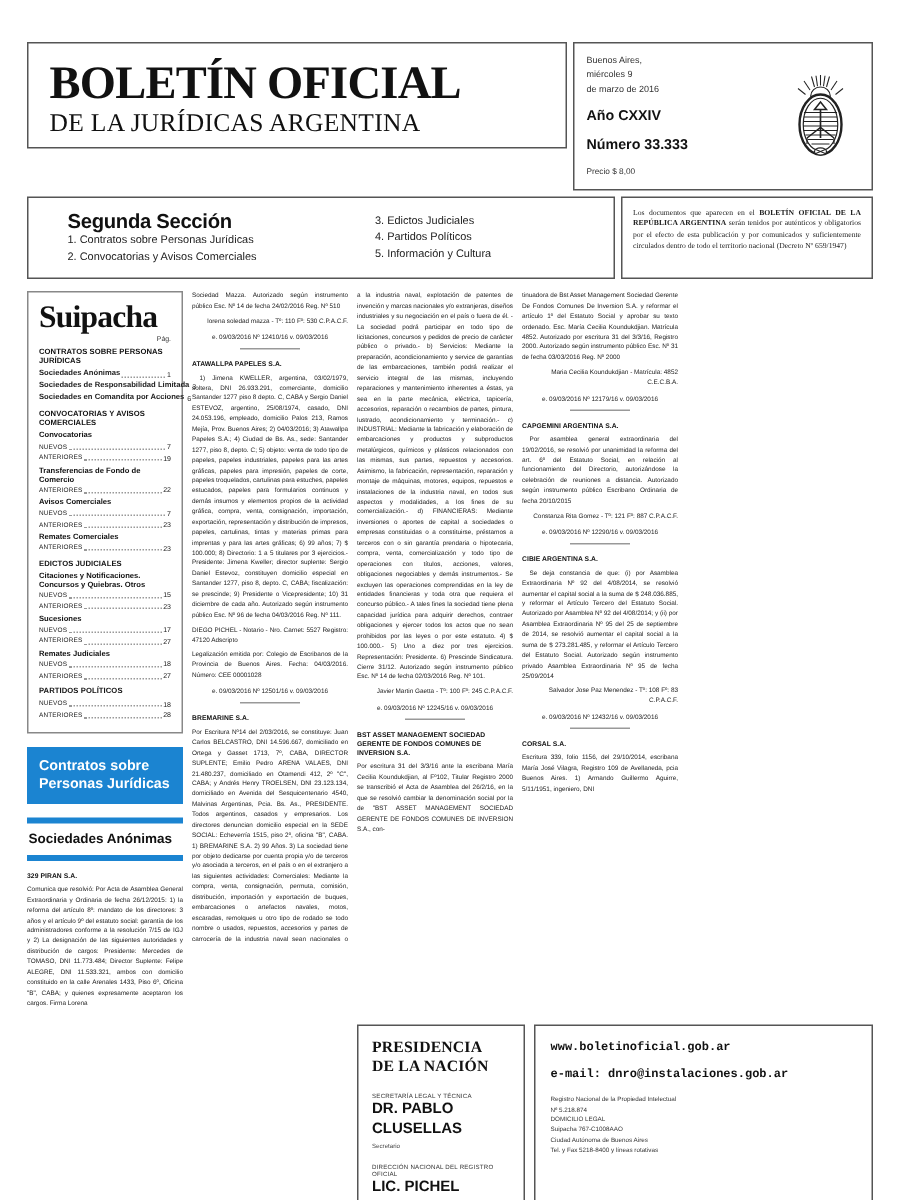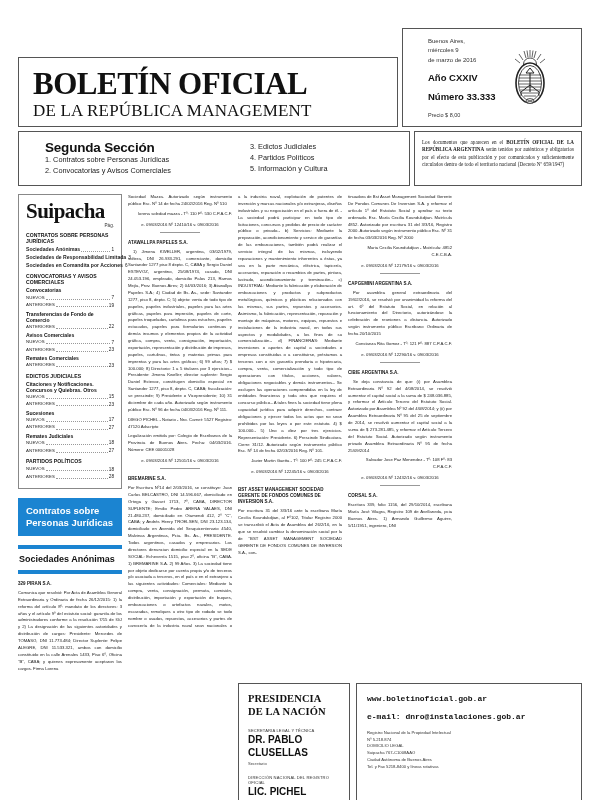--- a/index.html
+++ b/index.html
@@ -7,37 +7,37 @@
   body {
     width:600px; height:800px;
     background:#ffffff;
     font-family:"Liberation Sans", sans-serif;
     color:#1a1a1a;
     overflow:hidden;
   }
   .page { position:relative; width:600px; height:800px; padding:0; }
 
   
-  .masthead { display:flex; margin:28px 18px 0 18px; gap:4px; align-items:flex-end;border-radius:16px; }
+  .masthead { display:flex; margin:28px 18px 0 18px; gap:4px; align-items:flex-start;border-radius:16px; }
   .mast-title-box {
     flex:1; border:1px solid #555; padding:10px 14px 6px 14px;
     display:flex; flex-direction:column; justify-content:center;
   }
   .mast-title {
     font-family:"Liberation Serif", serif;
     font-weight:700; font-size:31px; line-height:1.0;
     letter-spacing:-0.5px; color:#111;
   }
   .mast-sub {
     font-family:"Liberation Serif", serif;
     font-weight:400; font-size:17px; line-height:1.15;
     letter-spacing:0.2px; color:#111; margin-top:2px;
   }
   .mast-info-box {
-    width:180px; border:1px solid #555; padding:7px 25px;
+    width:200px; border:1px solid #555; padding:7px 8px;
     display:flex; justify-content:space-between;
   }
   .mast-info-left { font-size:6px; line-height:1.55; color:#333; padding-top:1px; }
   .mast-info-left .date { font-size:6px; }
   .mast-info-left .ano { font-weight:700; font-size:9.5px; margin-top:7px; line-height:1.25; color:#111; }
   .mast-info-left .precio { font-size:5.5px; margin-top:8px; color:#333; }
   .crest { width:52px; display:flex; align-items:center; justify-content:center; }
 
   
   .secondbar { display:flex; margin:4px 18px 0 18px; gap:4px; align-items:stretch; }
@@ -138,21 +138,21 @@
   .clip { overflow:hidden; }
 </style>
 </head>
 <body>
 
 <div class="page">
 
   <div class="masthead">
     <div class="mast-title-box">
       <div class="mast-title">BOLETÍN OFICIAL</div>
-      <div class="mast-sub">DE LA REPÚBLICA MANAGEMENT</div>
+      <div class="mast-sub">DE LA JURÍDICAS ARGENTINA</div>
     </div>
     <div class="mast-info-box">
       <div class="mast-info-left">
         <div class="date">Buenos Aires,</div>
         <div class="date">miércoles 9</div>
         <div class="date">de marzo de 2016</div>
         <div class="ano">Año CXXIV</div>
         <div class="ano">Número 33.333</div>
         <div class="precio">Precio $ 8,00</div>
       </div>

